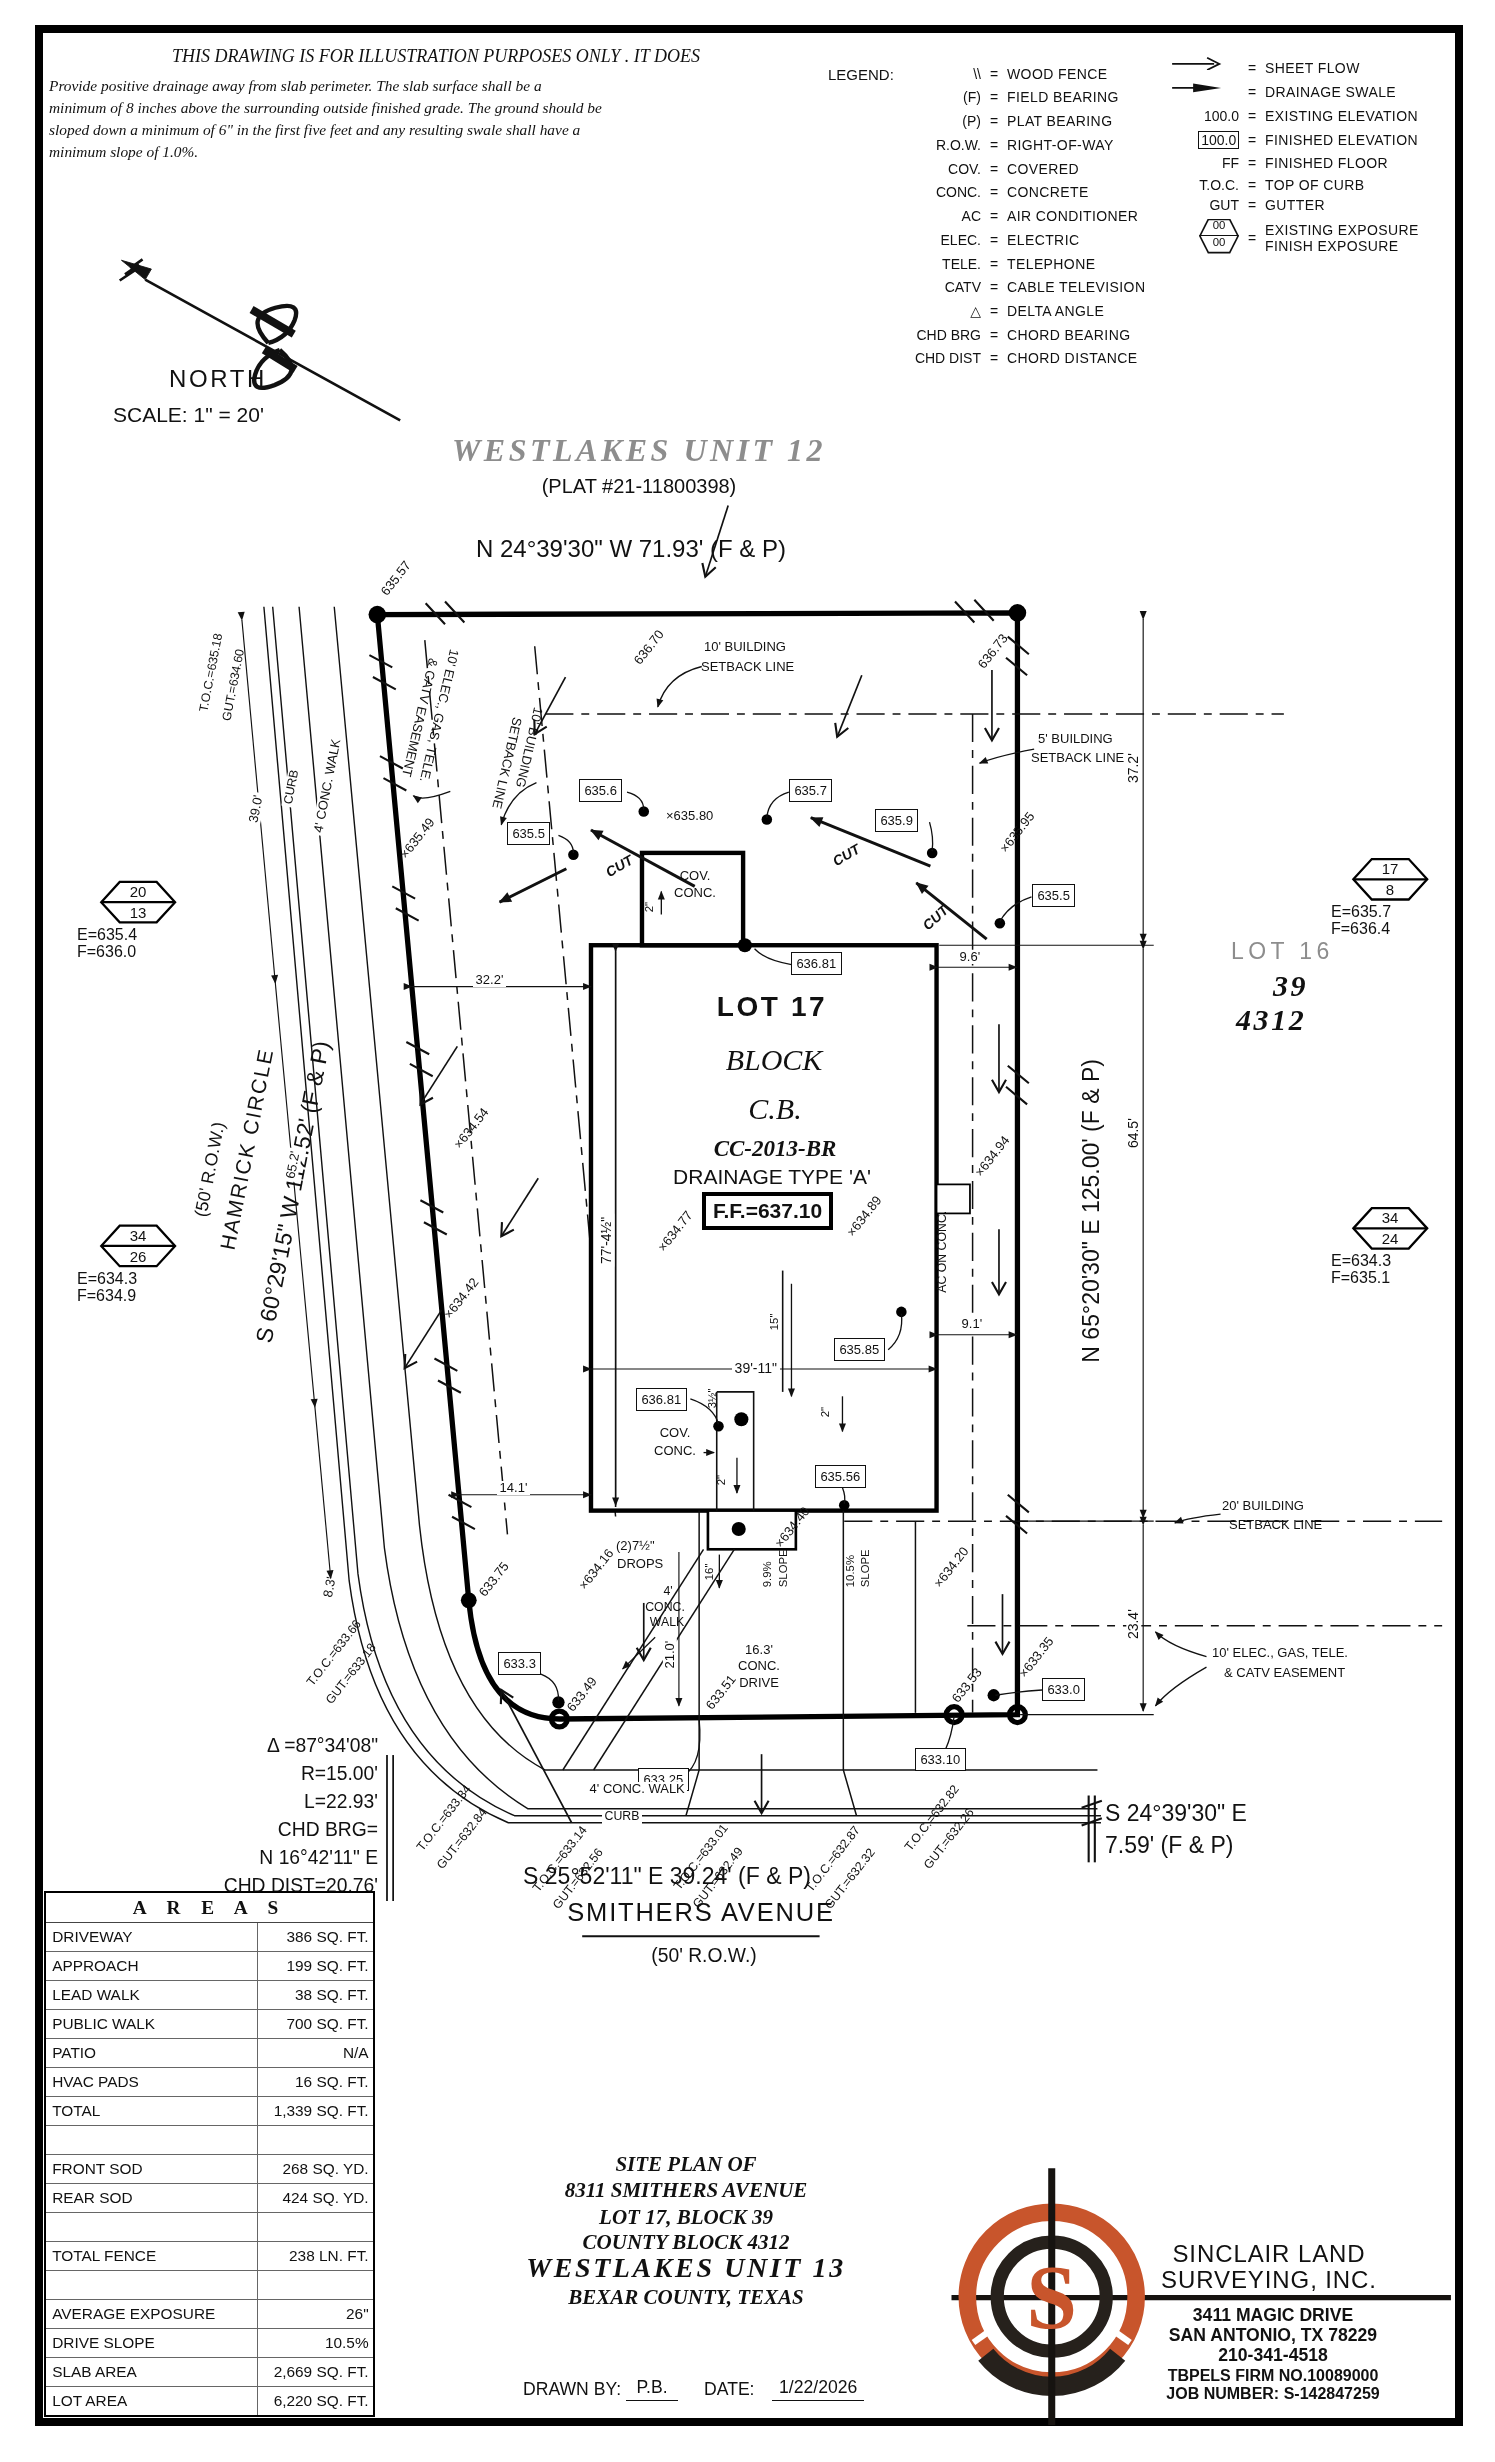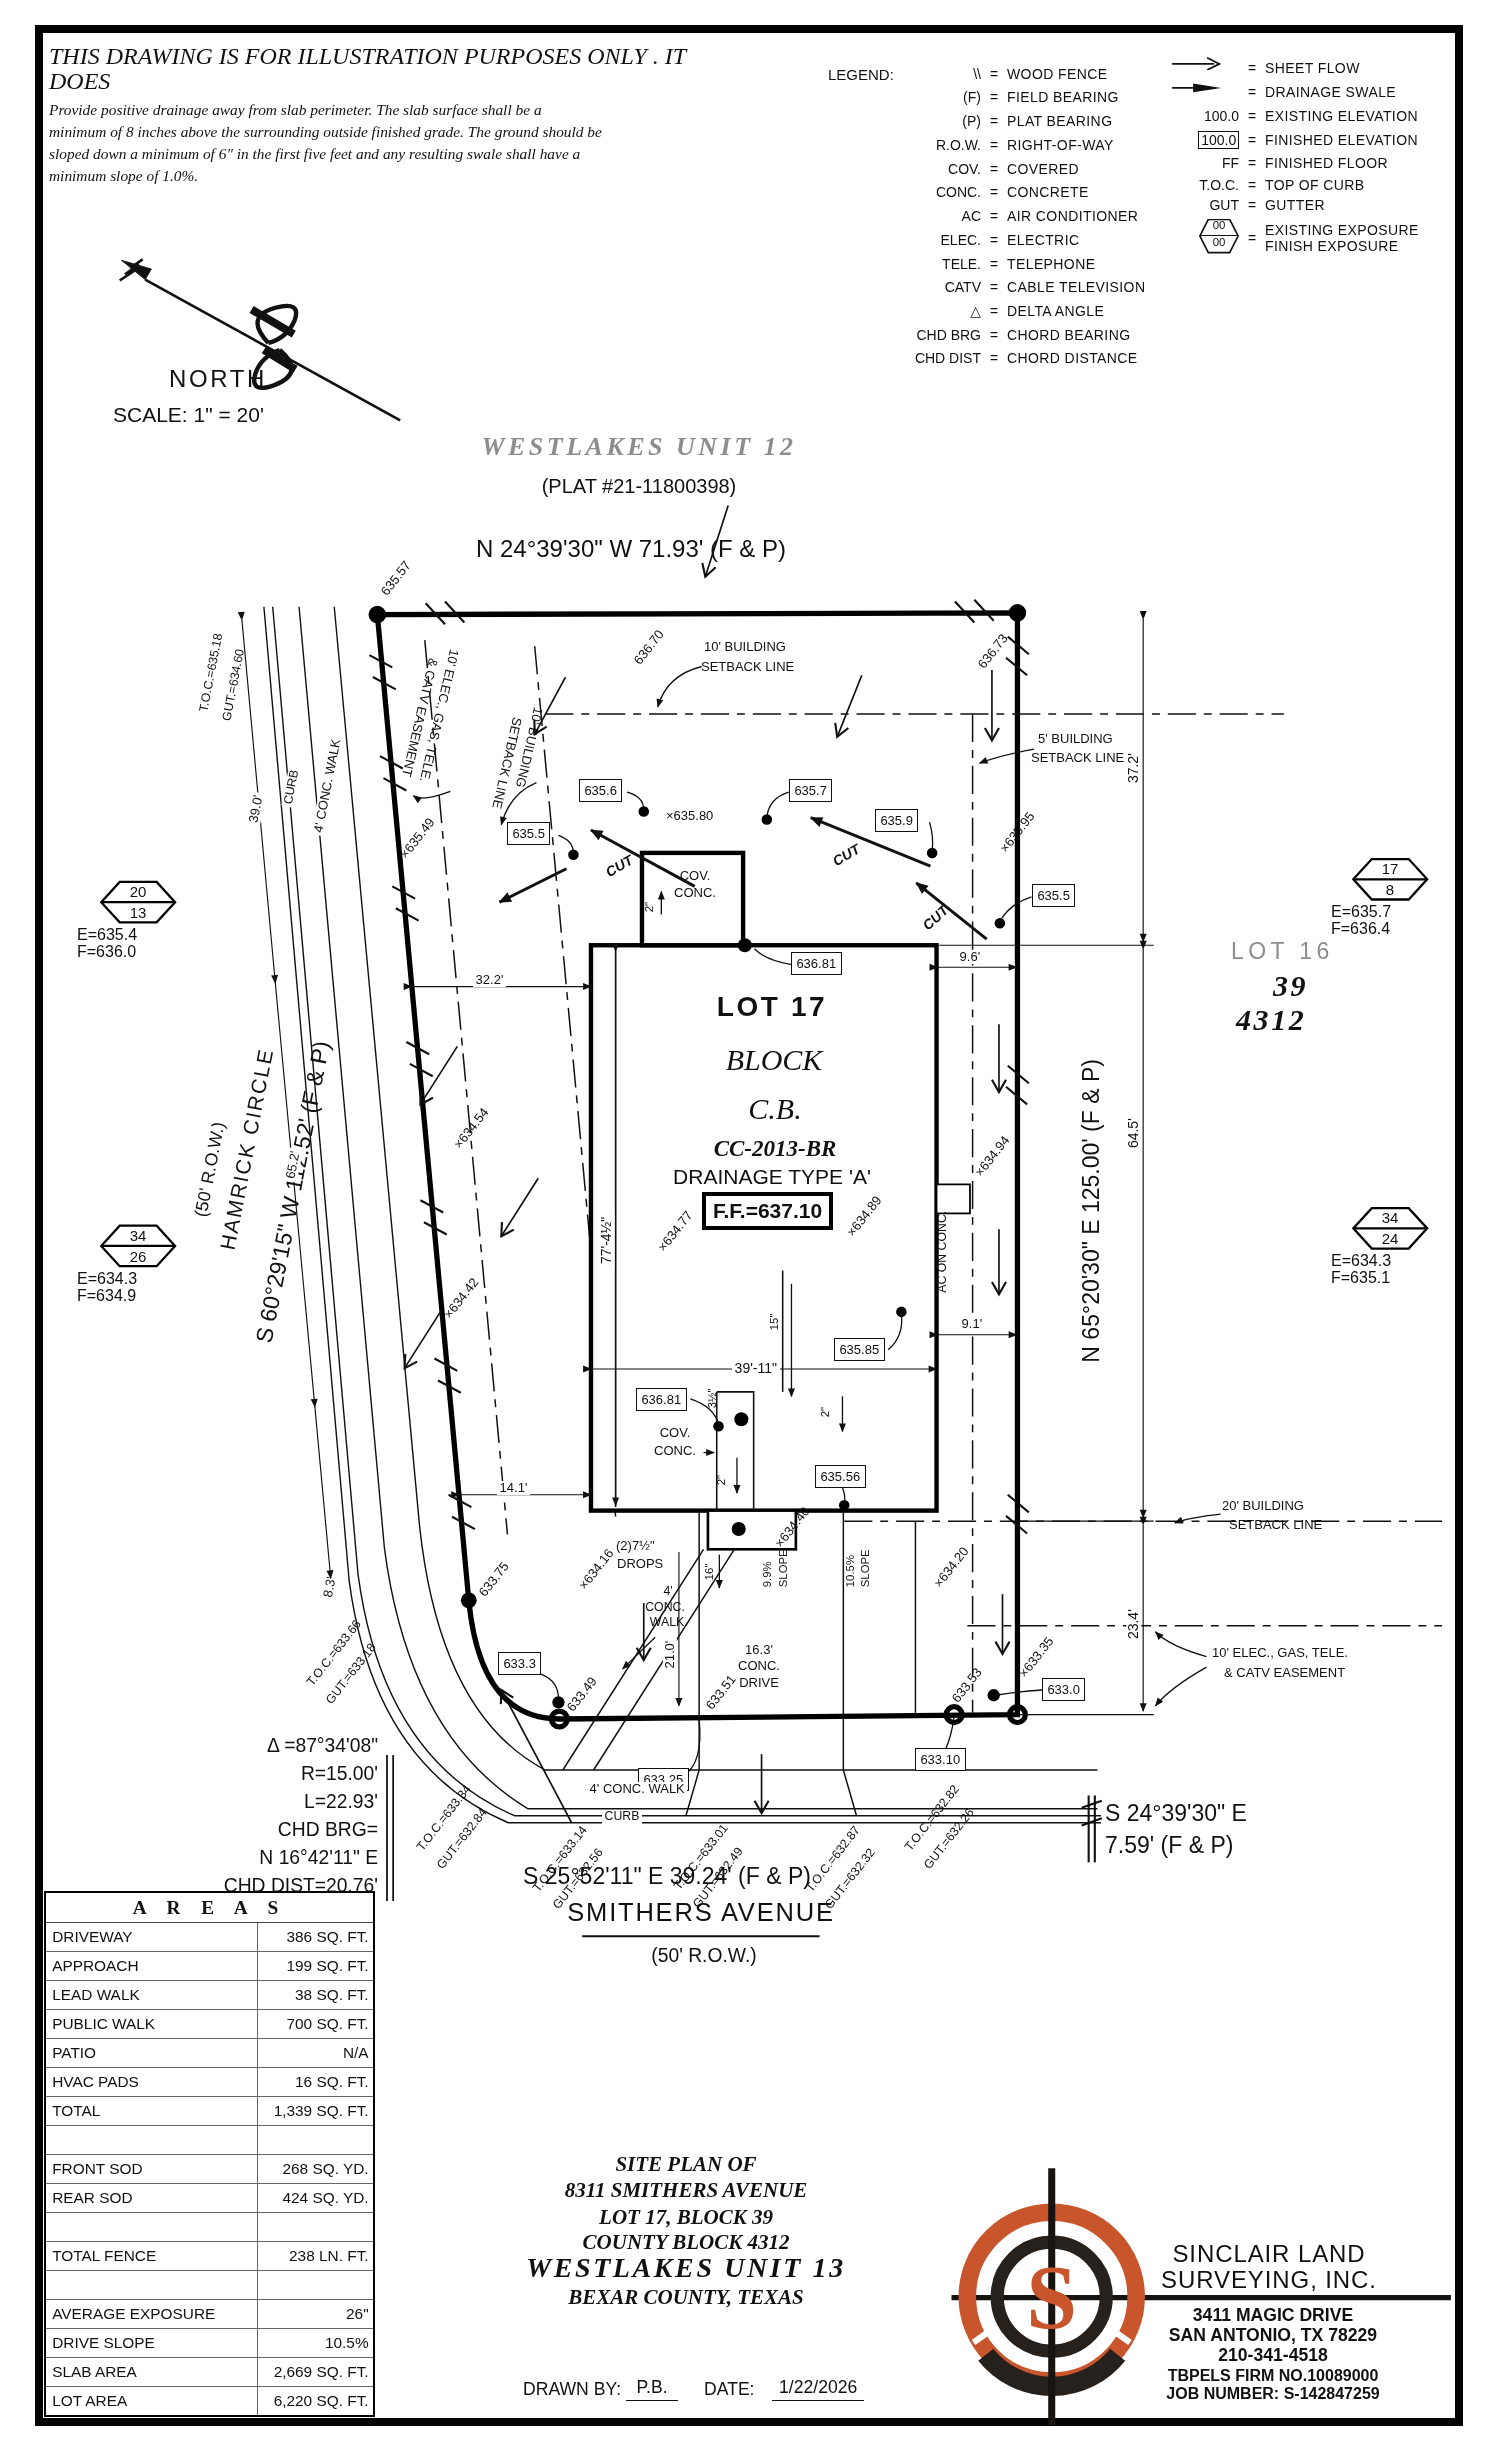--- a/index.html
+++ b/index.html
@@ -10,33 +10,33 @@
   .t{position:absolute;white-space:nowrap;color:#111;line-height:1.1;}
   .ctr{transform:translateX(-50%);}
   .rm90{transform:rotate(-90deg);transform-origin:0 50%;}
   .rm79{transform:rotate(-79deg);transform-origin:0 50%;}
   .rm52{transform:rotate(-52deg);transform-origin:0 50%;}
   .rm30{transform:rotate(-30deg);transform-origin:0 50%;}
   .rm42{transform:rotate(-42deg);transform-origin:0 50%;}
   .rp103{transform:rotate(103deg);transform-origin:0 0;}.f13{font-size:11.4px}.f14{font-size:12.3px}.f15{font-size:13px}
   .f16{font-size:14px}.f17{font-size:15px}.f18{font-size:16px}.f20{font-size:17.6px}
   .f22{font-size:19.3px}.f23{font-size:20px}.f24{font-size:21px}.f26{font-size:23px}
-  .f27{font-size:24px}.f29{font-size:25.5px}.f30{font-size:26px}.f32{font-size:28px}.f34{font-size:30px}
+  .f27{font-size:24px}.f29{font-size:25.5px}.f30{font-size:32px}.f32{font-size:28px}.f34{font-size:30px}
   .b{font-weight:bold}.i{font-style:italic}
   .serif{font-family:"Liberation Serif",serif;}
   .gray{color:#8d8d8d;}
   .wbg{background:#fff;padding:0 2.6px;}
   .ebox{position:absolute;border:1.8px solid #111;background:#fff;height:21px;line-height:21px;
         padding:0 4.4px;font-size:13px;}
   .ffbox{position:absolute;border:4.4px solid #000;background:#fff;height:30px;line-height:30px;
          padding:0 7px;font-size:21px;font-weight:bold;}
   .hexnum{position:absolute;width:74px;text-align:center;font-size:15px;}
   
   #disc{position:absolute;left:49px;top:44px;width:651px;font-family:"Liberation Serif",serif;font-style:italic;}
-  #disc .big{font-size:24px;line-height:24.6px;}
+  #disc .big{font-size:18px;line-height:24.6px;text-align:right;}
   #disc .sm{font-size:15.4px;line-height:22px;}
   
   .lgrow{position:absolute;height:24px;display:flex;align-items:center;}
   .lgsym{display:inline-block;text-align:right;font-size:14px;}
   .lgeq{display:inline-block;width:26px;text-align:center;font-size:14px;}
   .lgdesc{display:inline-block;font-size:14px;letter-spacing:0.4px;}
   .lgbox{border:1.3px solid #111;padding:0 1.8px;}
   
   #areas{position:absolute;left:44px;top:1891px;width:327px;border:2.6px solid #000;background:#fff;}
   #areas .title{height:29px;line-height:29px;text-align:center;font-family:"Liberation Serif",serif;

